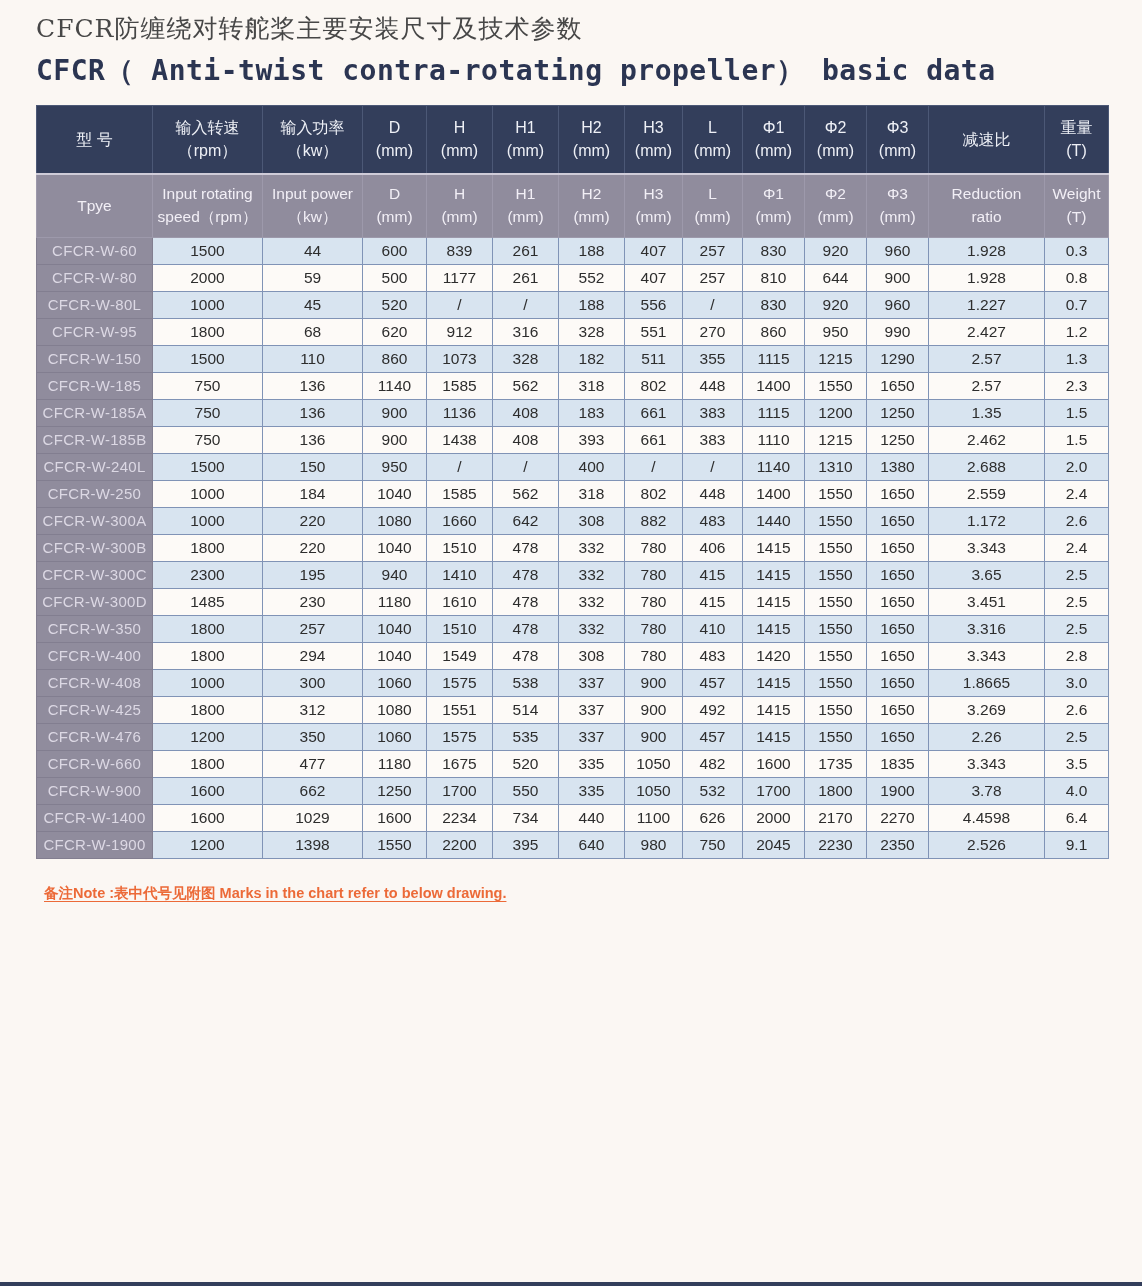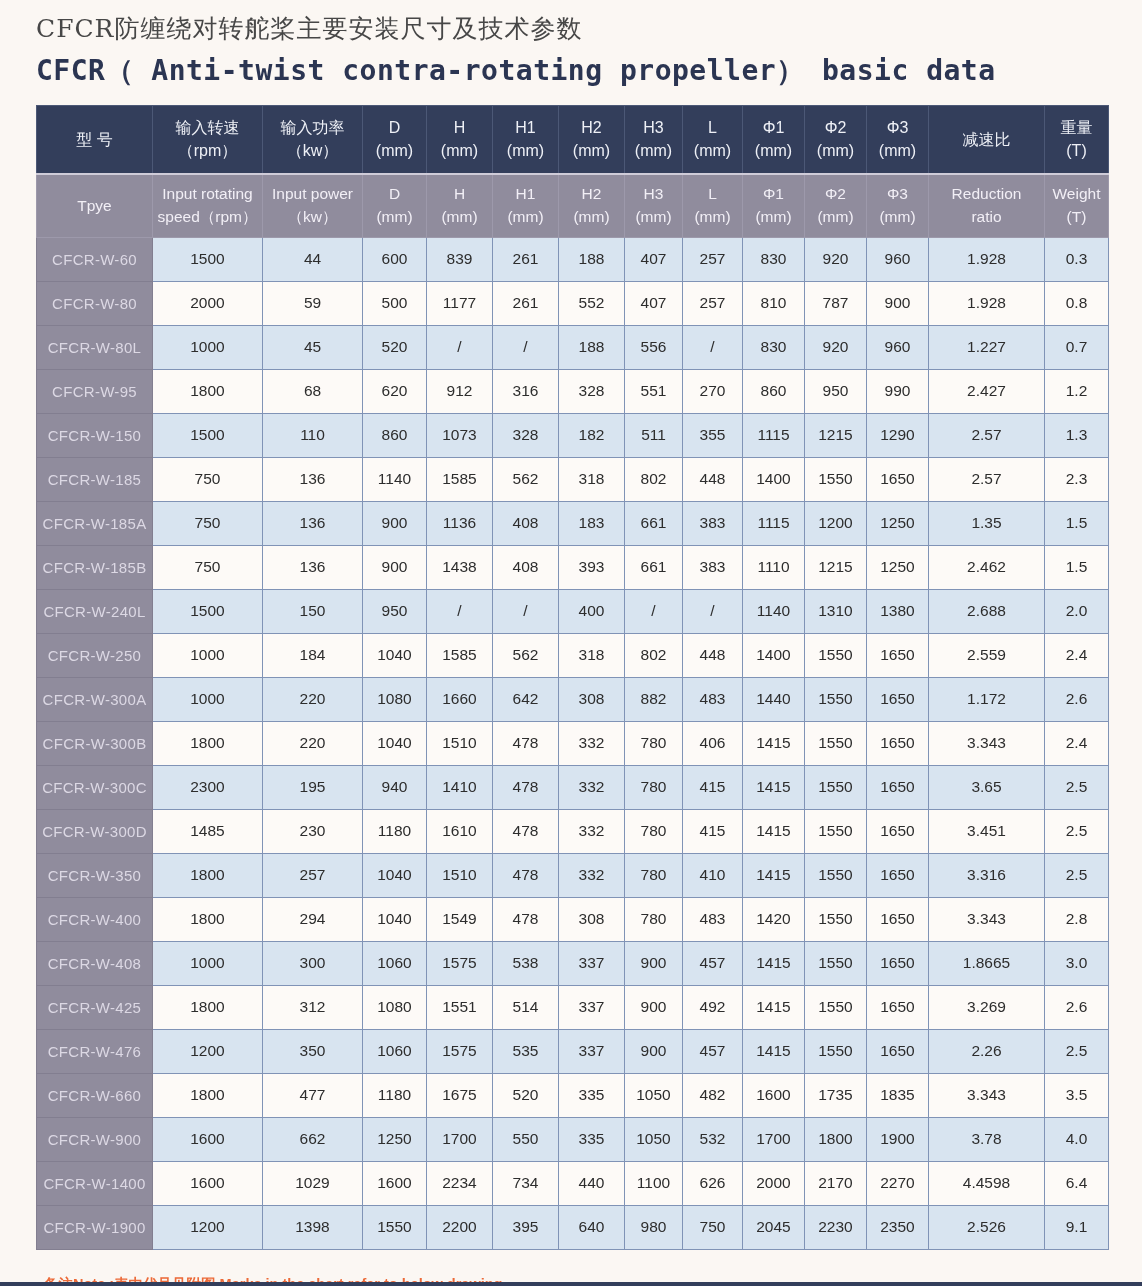--- a/index.html
+++ b/index.html
@@ -41,21 +41,21 @@
   }
   thead tr.head-zh th{
     background:var(--header-primary-bg);color:#eef0f6;height:68px;
     font-size:16px;font-weight:normal;border:1px solid #4c5876;
   }
   thead tr.head-en th{
     background:var(--header-secondary-bg);color:#f2eff6;height:64px;
     font-size:15.5px;font-weight:normal;border:1px solid #9d99ab;
     border-top:2px solid #cfccd8;
   }
-  tbody tr{height:44px;}
+  tbody tr{height:27px;}
   tbody td{
     border:1px solid var(--grid-line);font-size:15.5px;color:#2d2d2d;
     background:var(--row-bg);
   }
   tbody tr.alt td{background:var(--row-alt-bg);}
   tbody th.model{
     background:var(--model-col-bg);color:var(--model-col-text);
     font-weight:normal;font-size:15px;border:1px solid #827e90;
     letter-spacing:0.3px;
   }
@@ -174,21 +174,21 @@
           <th class="model">CFCR-W-80</th>
           <td>2000</td>
           <td>59</td>
           <td>500</td>
           <td>1177</td>
           <td>261</td>
           <td>552</td>
           <td>407</td>
           <td>257</td>
           <td>810</td>
-          <td>787</td>
+          <td>644</td>
           <td>900</td>
           <td>1.928</td>
           <td>0.8</td>
         </tr>
         <tr class="alt">
           <th class="model">CFCR-W-80L</th>
           <td>1000</td>
           <td>45</td>
           <td>520</td>
           <td>/</td>

